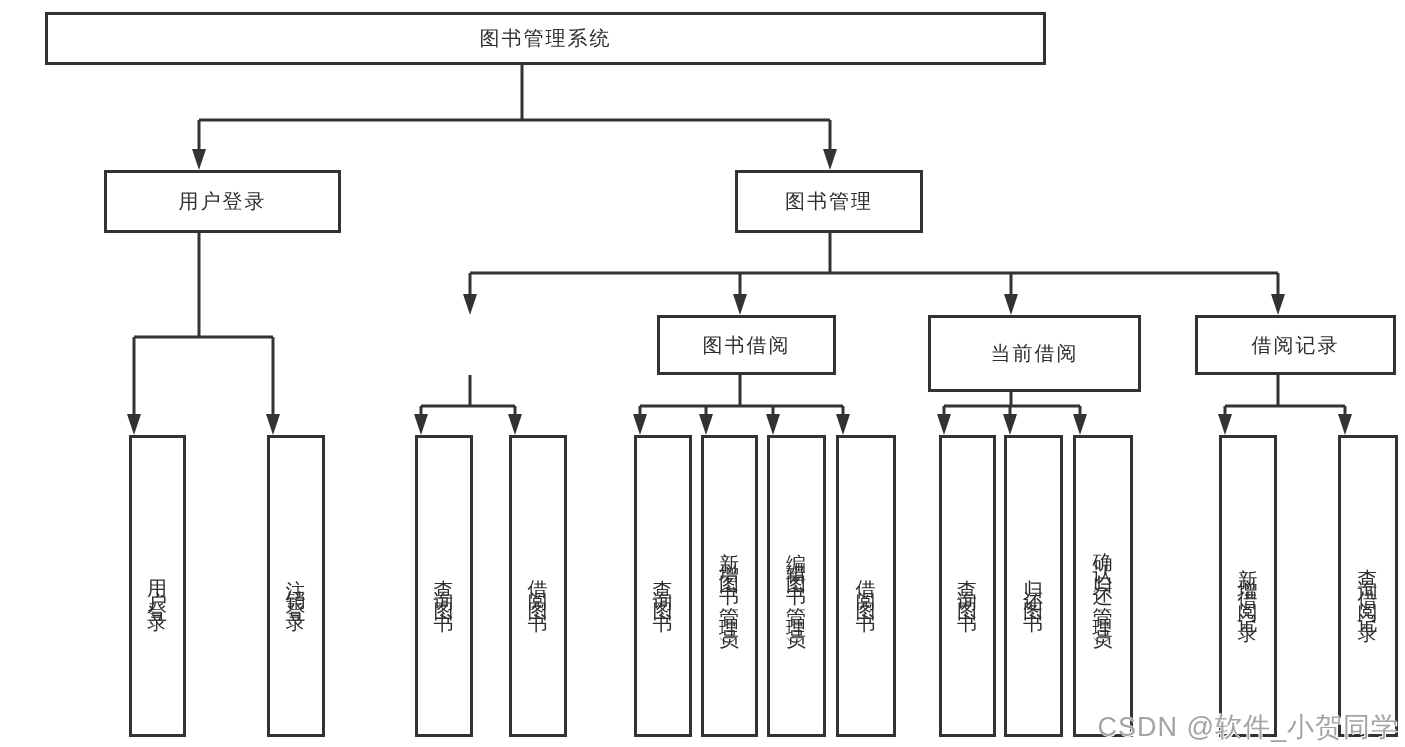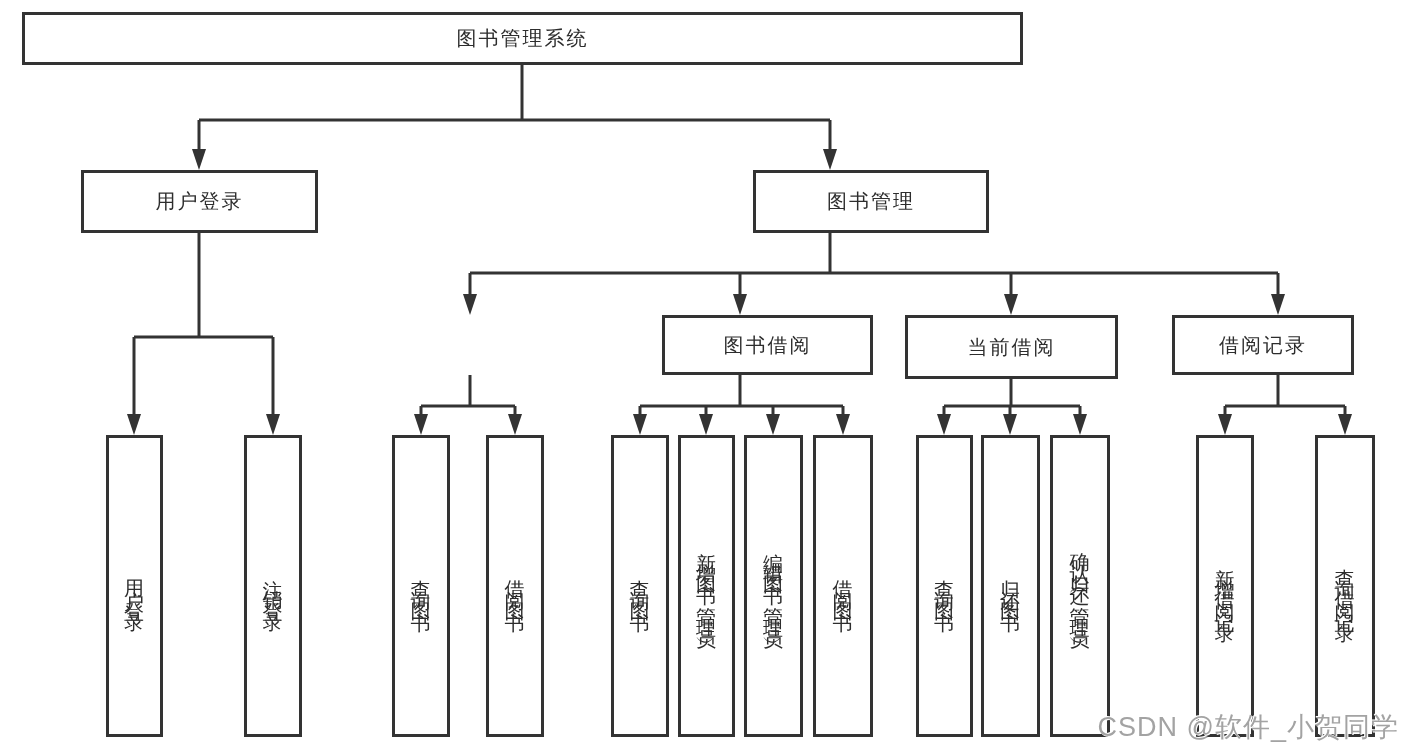--- a/index.html
+++ b/index.html
@@ -17,20 +17,21 @@
     border:3px solid #333333;
     background:#ffffff;
     color:#2d2d2d;
     display:flex;
     align-items:center;
     justify-content:center;
     font-size:20px;
     letter-spacing:2px;
     z-index:1;
     text-align:center;
+    margin-left:23px;
   }
   .node.v {
     writing-mode:vertical-rl;
     letter-spacing:11px;
     line-height:1.0;
     padding:4px 0;
   }
   .watermark {
     position:absolute;
     right:6px;
@@ -113,25 +114,25 @@
       <polygon points="1003,414 1017,414 1010,435"></polygon>
       <polygon points="1073,414 1087,414 1080,435"></polygon>
       <polygon points="1218,414 1232,414 1225,435"></polygon>
       <polygon points="1338,414 1352,414 1345,435"></polygon>
     </g>
   </svg>
 
   <div class="node" style="left:22px;top:12px;width:1001px;height:53px">图书管理系统</div>
 
   <div class="node" style="left:81px;top:170px;width:237px;height:63px">用户登录</div>
-  <div class="node" style="left:753px;top:170px;width:236px;height:63px">图书管理</div>
+  <div class="node" style="left:712px;top:170px;width:188px;height:63px">图书管理</div>
 
-  <div class="node" style="left:662px;top:315px;width:211px;height:60px">图书借阅</div>
-  <div class="node" style="left:905px;top:315px;width:213px;height:64px">当前借阅</div>
-  <div class="node" style="left:1172px;top:315px;width:182px;height:60px">借阅记录</div>
+  <div class="node" style="left:634px;top:315px;width:179px;height:60px">图书借阅</div>
+  <div class="node" style="left:905px;top:315px;width:213px;height:77px">当前借阅</div>
+  <div class="node" style="left:1172px;top:315px;width:201px;height:60px">借阅记录</div>
 
   <div class="node v" style="left:106px;top:435px;width:57px;height:302px">用户登录</div>
   <div class="node v" style="left:244px;top:435px;width:58px;height:302px">注销登录</div>
 
   <div class="node v" style="left:392px;top:435px;width:58px;height:302px">查询图书</div>
   <div class="node v" style="left:486px;top:435px;width:58px;height:302px">借阅图书</div>
 
   <div class="node v" style="left:611px;top:435px;width:58px;height:302px">查询图书</div>
   <div class="node v" style="left:678px;top:435px;width:57px;height:302px">新增图书（管理员）</div>
   <div class="node v" style="left:744px;top:435px;width:59px;height:302px">编辑图书（管理员）</div>

